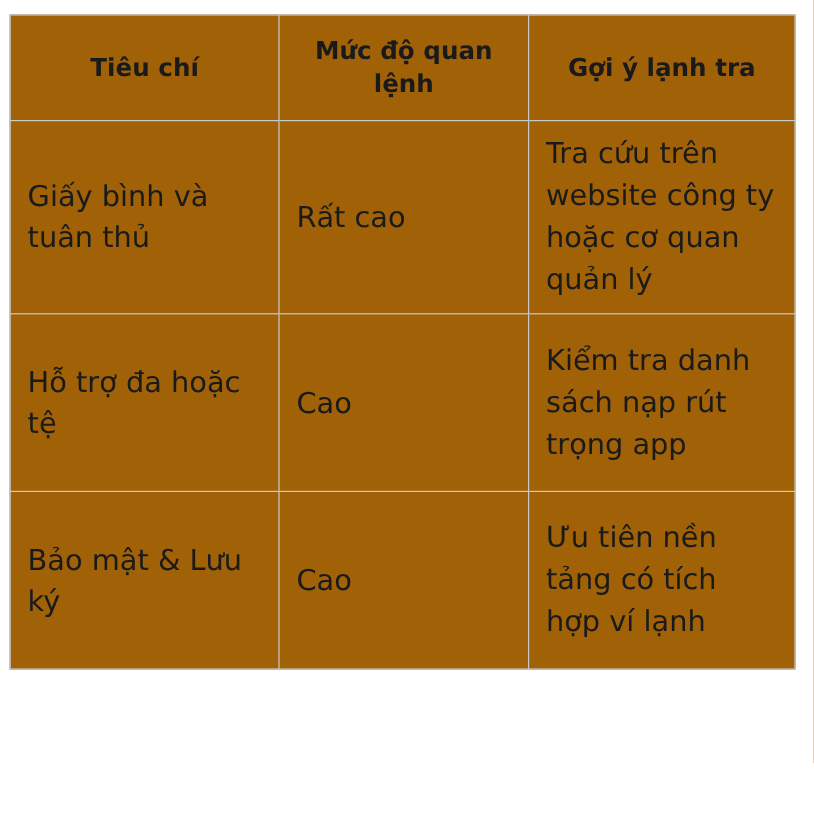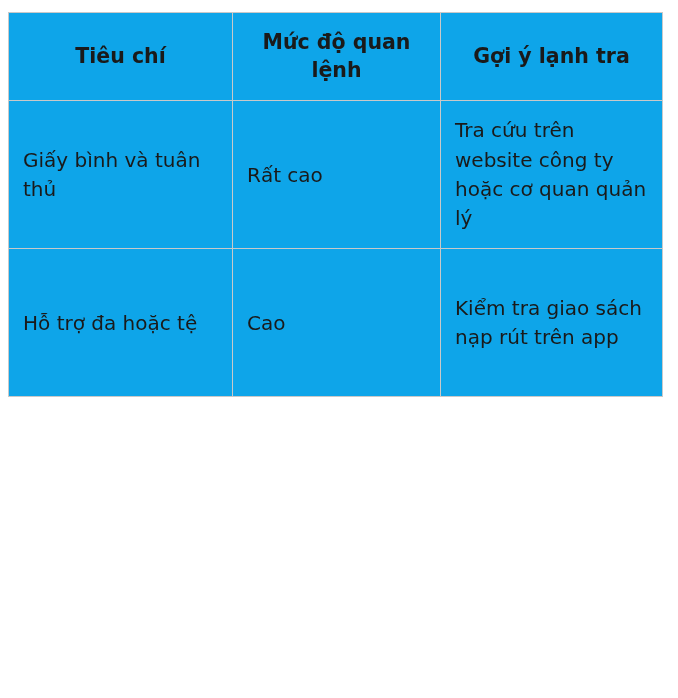--- a/index.html
+++ b/index.html
@@ -19,32 +19,32 @@
     box-sizing: border-box;
     width: 678px;
     height: 698px;
     padding: 12px 8px 8px 8px;
     background: #ffffff;
   }
   table.criteria-table {
     border-collapse: collapse;
     width: 654px;
     table-layout: fixed;
-    background: #0ea5e9;
+    background: #a16207;
   }
   table.criteria-table col.col-criteria { width: 224px; }
   table.criteria-table col.col-importance { width: 208px; }
   table.criteria-table col.col-hint { width: 222px; }
 
   table.criteria-table th,
   table.criteria-table td {
     border: 1px solid #c9c9c9;
     vertical-align: middle;
     padding: 10px 14px;
-    font-size: 20px;
+    font-size: 24px;
     line-height: 1.42;
     color: #1a1a1a;
     word-wrap: break-word;
   }
   table.criteria-table thead th {
     font-weight: bold;
     text-align: center;
     font-size: 20.5px;
     line-height: 1.35;
     padding: 16px 12px;
@@ -81,17 +81,22 @@
     </thead>
     <tbody>
       <tr>
         <td class="cell-criteria">Giấy bình và tuân thủ</td>
         <td class="cell-importance">Rất cao</td>
         <td class="cell-hint">Tra cứu trên website công ty hoặc cơ quan quản lý</td>
       </tr>
       <tr>
         <td class="cell-criteria">Hỗ trợ đa hoặc tệ</td>
         <td class="cell-importance">Cao</td>
-        <td class="cell-hint">Kiểm tra giao sách nạp rút trên app</td>
+        <td class="cell-hint">Kiểm tra danh sách nạp rút trọng app</td>
+      </tr>
+      <tr>
+        <td class="cell-criteria">Bảo mật &amp; Lưu ký</td>
+        <td class="cell-importance">Cao</td>
+        <td class="cell-hint">Ưu tiên nền tảng có tích hợp ví lạnh</td>
       </tr>
     </tbody>
   </table>
 </div>
 
 </body></html>

